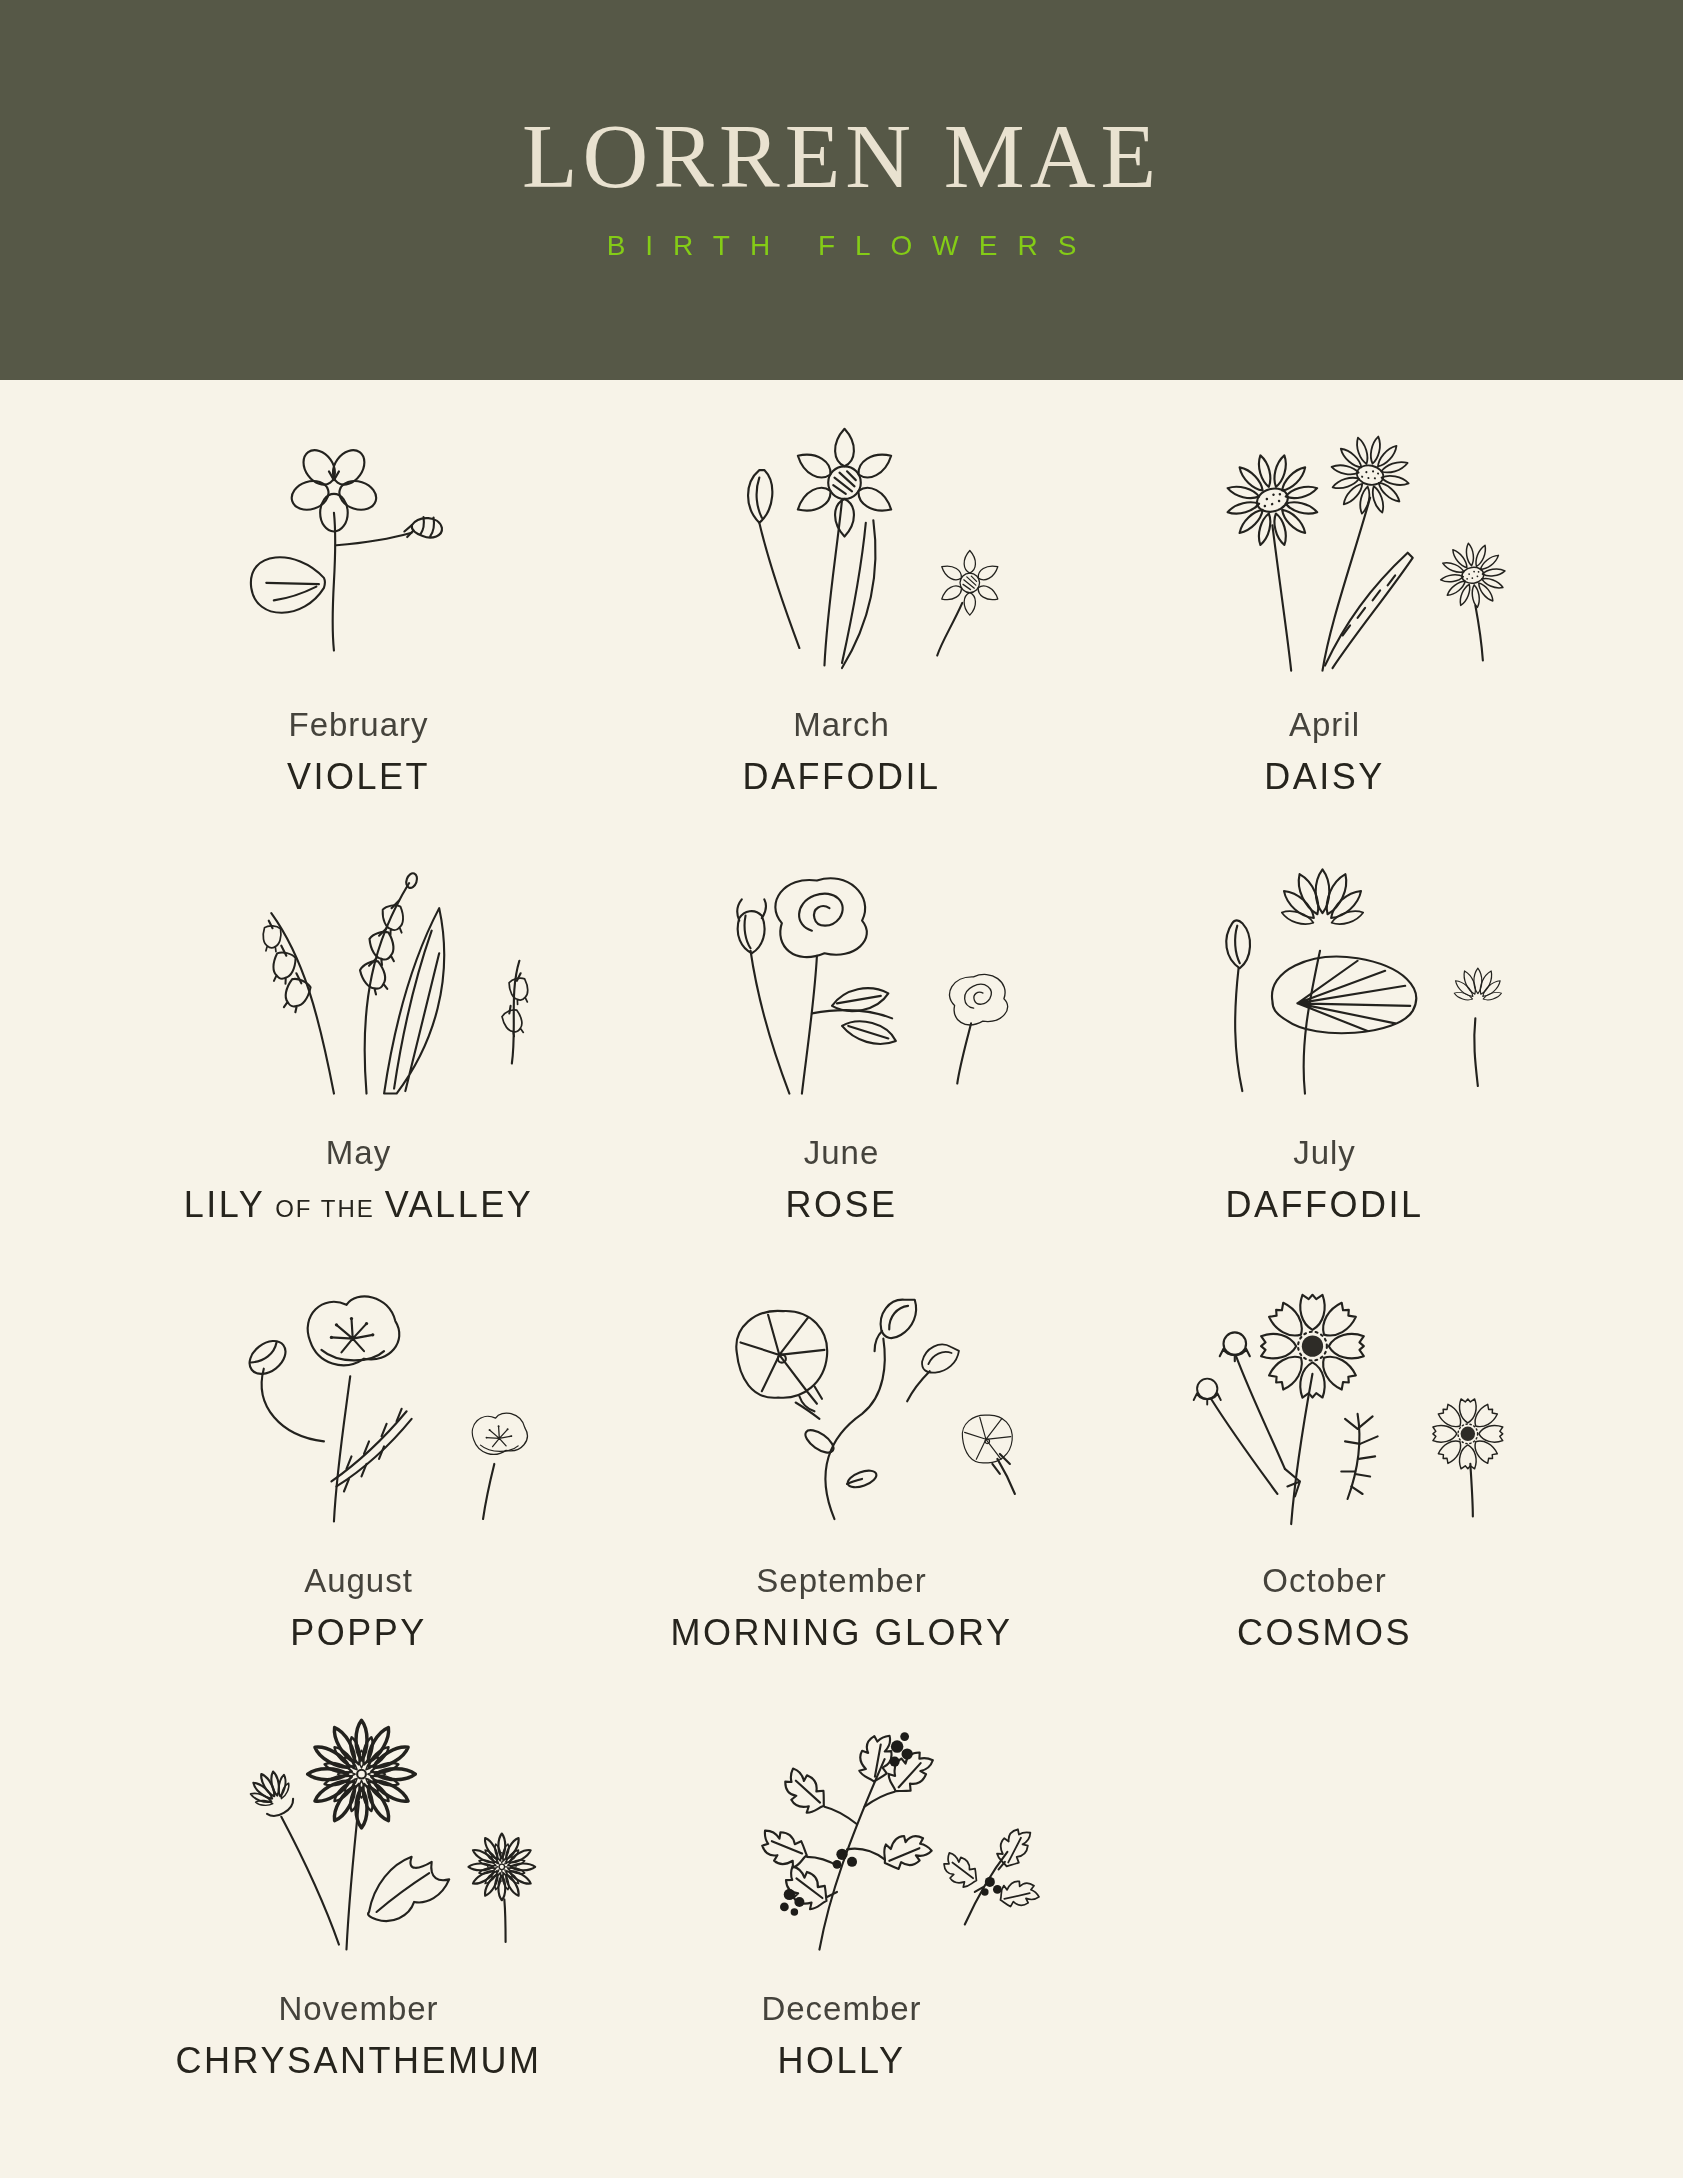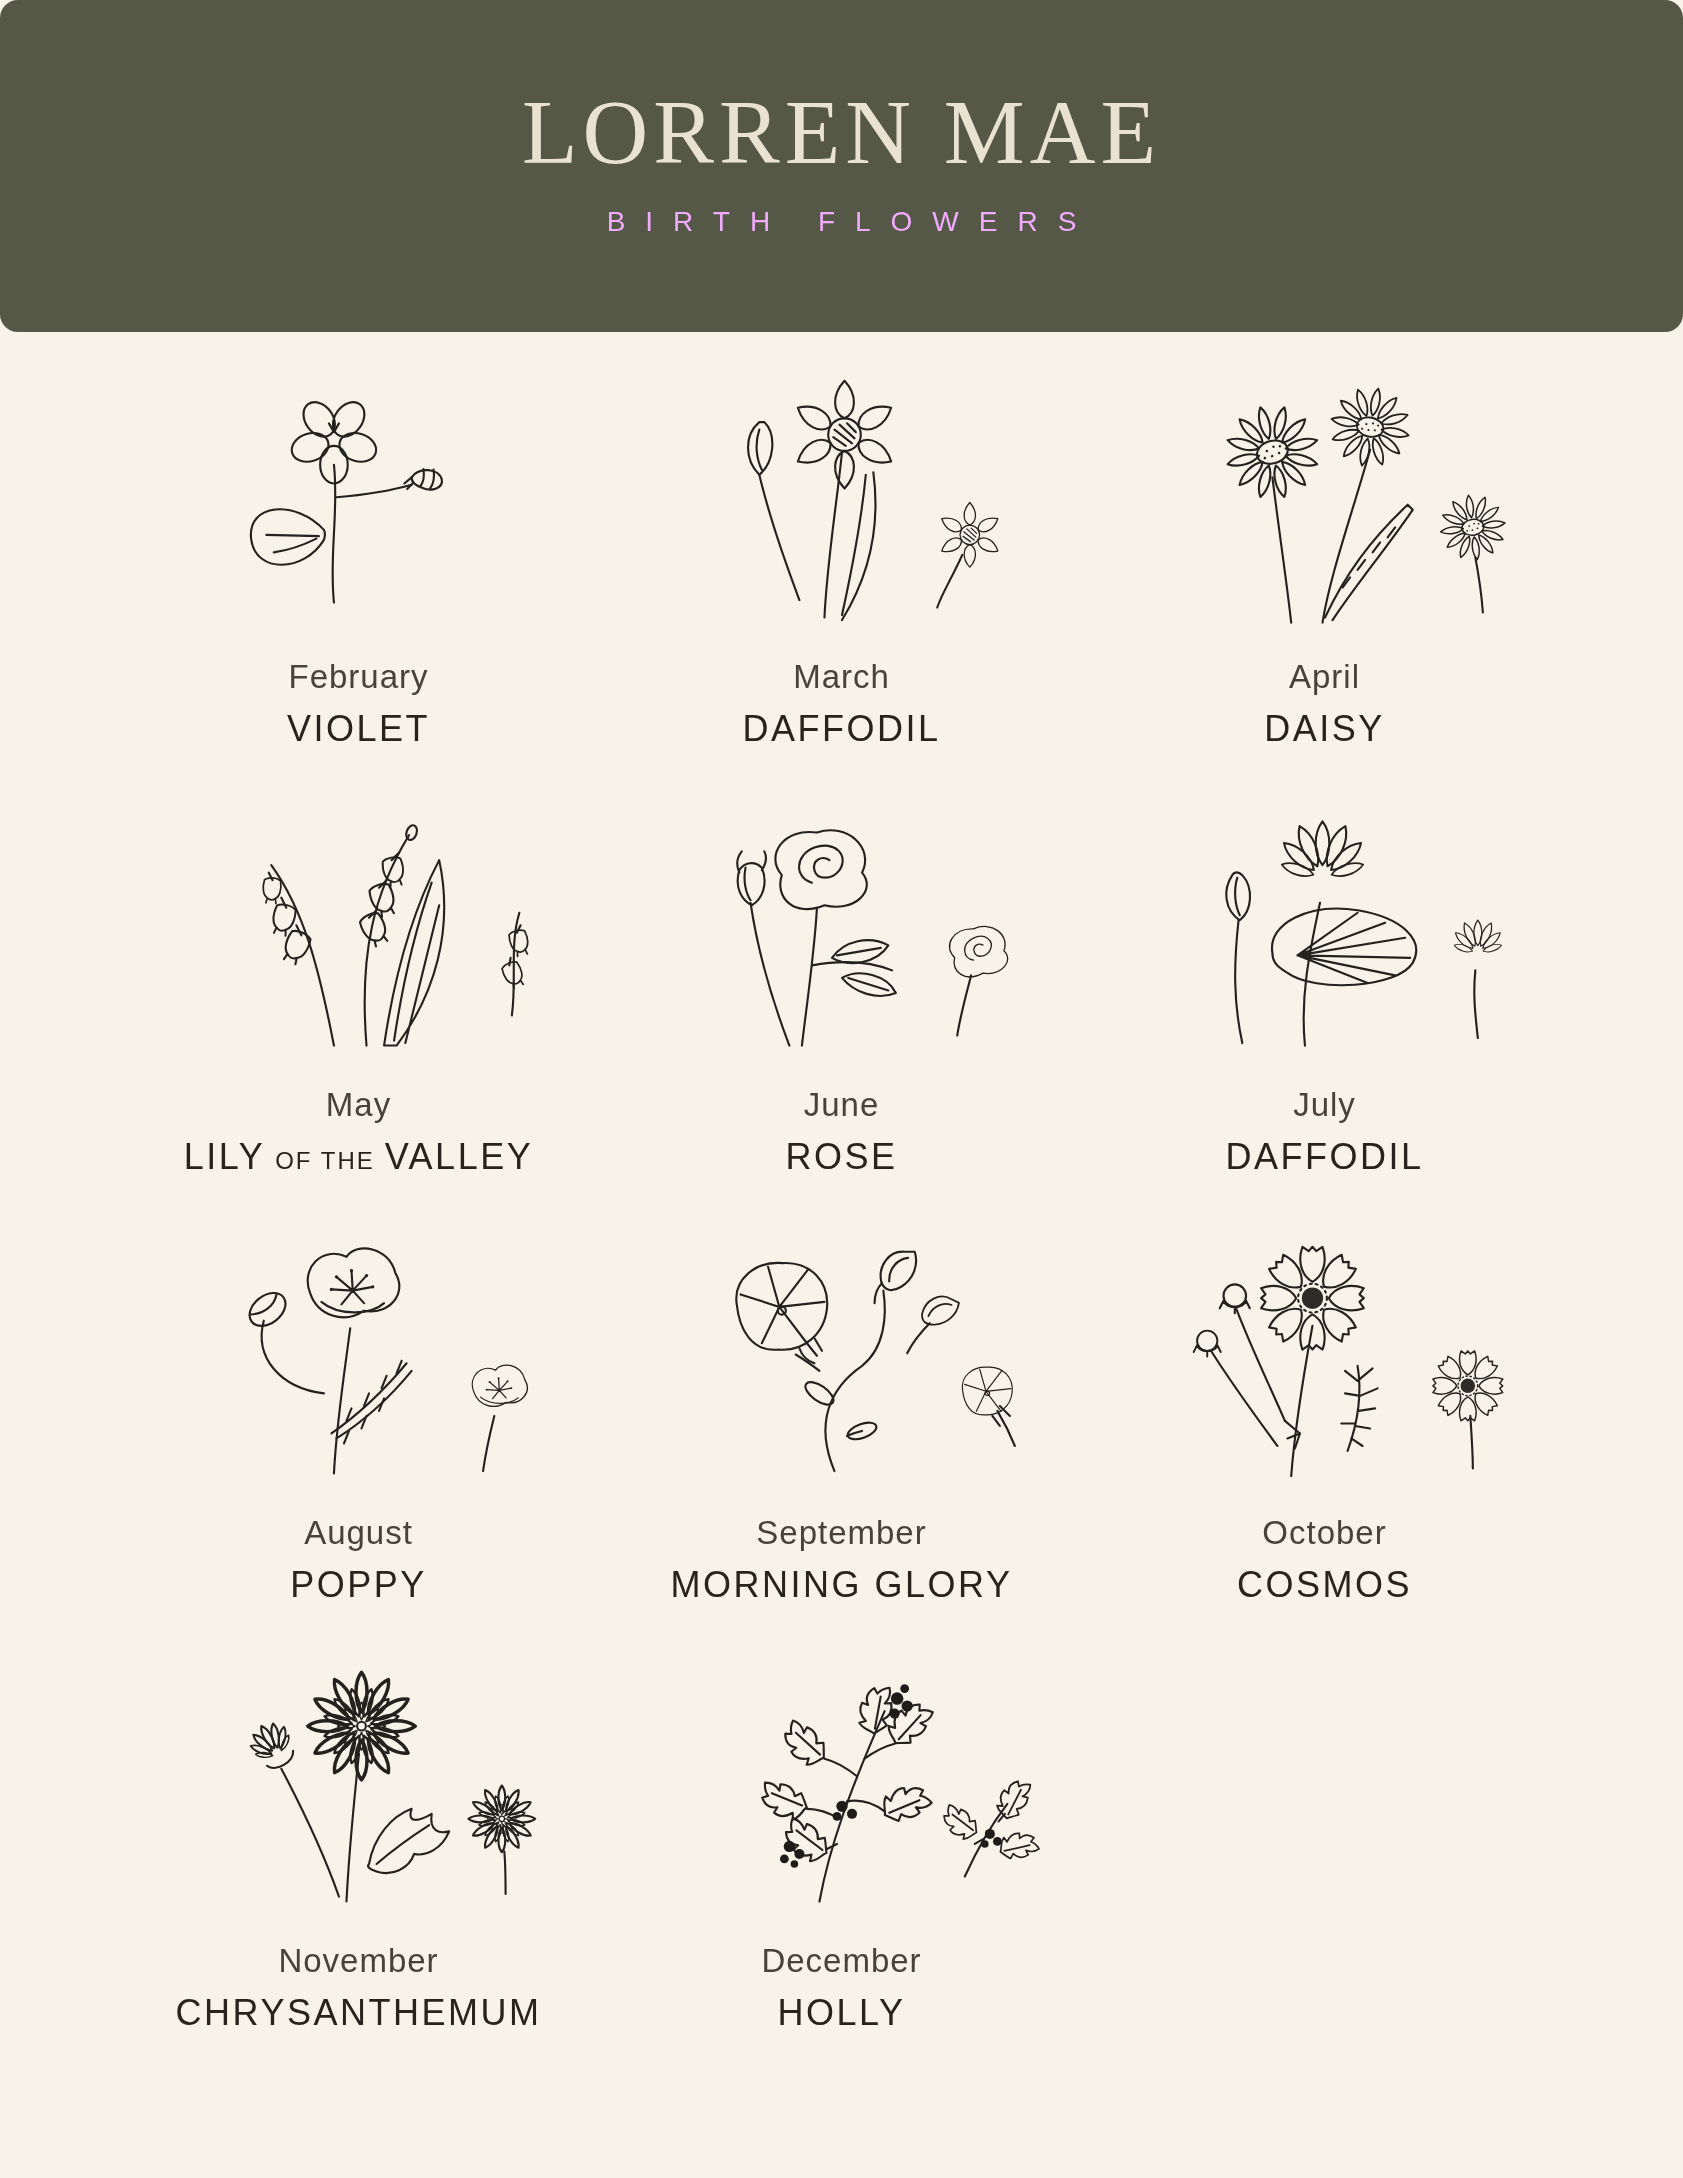--- a/index.html
+++ b/index.html
@@ -2,32 +2,32 @@
 <html><head>
 <meta charset="utf-8">
 <style>
   html,body{margin:0;padding:0;}
   body{background:#d9d6c8;font-family:"Liberation Sans", sans-serif;}
   .page{
     width:1683px;height:2178px;margin:0 auto;position:relative;
     background:#f7f3e8;overflow:hidden;
   }
   .masthead{
-    height:332px;background:#565847;
+    height:380px;background:#565847;
     display:flex;flex-direction:column;align-items:center;justify-content:center;
-    padding-bottom:10px;box-sizing:border-box;border-radius:18px;
+    padding-bottom:10px;box-sizing:border-box;
   }
   .brand{
     font-family:"Liberation Serif", serif;
     font-size:91px;font-weight:400;color:#e9e2d0;
     letter-spacing:5px;line-height:1;white-space:nowrap;
   }
   .tagline{
     margin-top:30px;
-    font-size:28px;color:#f0abfc;font-weight:400;
+    font-size:28px;color:#84cc16;font-weight:400;
     letter-spacing:20px;text-indent:20px;line-height:1;white-space:nowrap;text-align:center;
   }
   .grid{
     display:grid;grid-template-columns:repeat(3,1fr);
     grid-auto-rows:428px;
     padding:28px 117px 0 117px;
   }
   .cell{display:flex;flex-direction:column;align-items:center;}
   .art{height:297px;display:flex;align-items:center;justify-content:center;}
   .art svg{display:block;}

